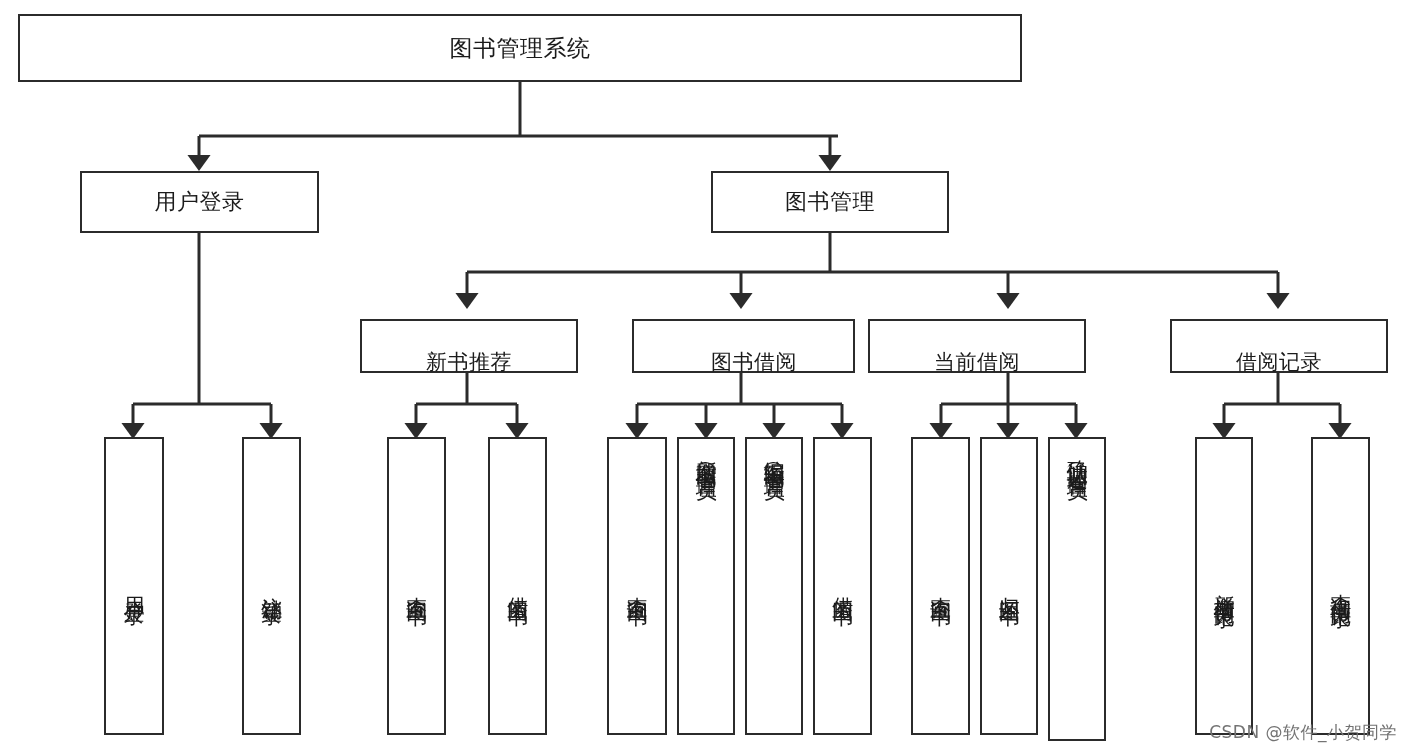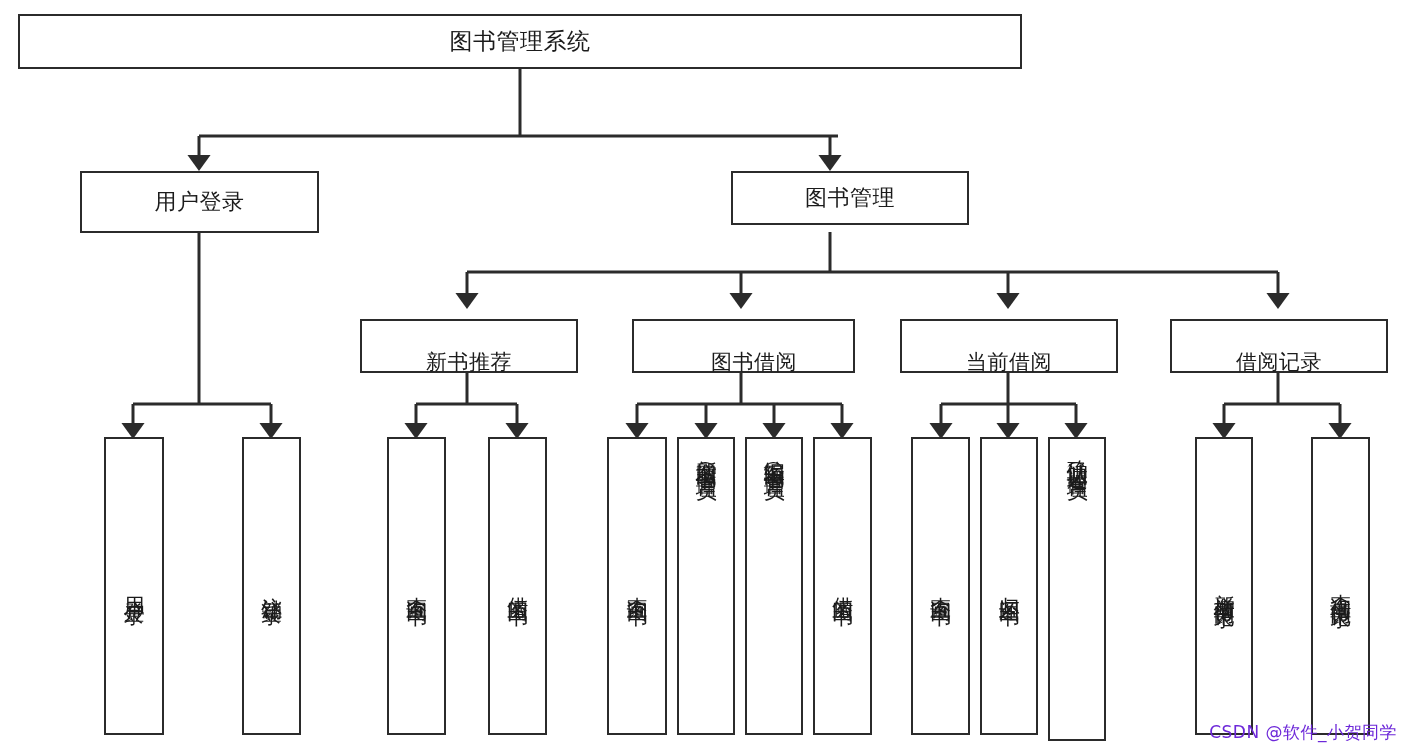--- a/index.html
+++ b/index.html
@@ -60,21 +60,21 @@
     text-align:center;
   }
   .node.leaf.top .label{
     align-self:flex-start;
   }
   #watermark{
     position:absolute;
     right:8px;
     bottom:3px;
     font-size:17px;
-    color:#6d28d9;
+    color:#737373;
     z-index:5;
     white-space:nowrap;
     letter-spacing:0.5px;
   }
 </style>
 </head>
 <body>
 
 <div id="canvas">
 
@@ -121,38 +121,38 @@
       <path d="M1008,404 L1008,430" marker-end="url(#arrow)"></path>
       <path d="M1076,404 L1076,430" marker-end="url(#arrow)"></path>
 
       <path d="M1278,372 L1278,404"></path>
       <path d="M1224,404 L1340,404"></path>
       <path d="M1224,404 L1224,430" marker-end="url(#arrow)"></path>
       <path d="M1340,404 L1340,430" marker-end="url(#arrow)"></path>
     </g>
   </svg>
 
-  <div class="node root" style="left:18px; top:14px; width:1004px; height:55px;">
+  <div class="node root" style="left:18px; top:14px; width:1004px; height:68px;">
     <span class="label">图书管理系统</span>
   </div>
 
   <div class="node l2" style="left:80px; top:171px; width:239px; height:62px;">
     <span class="label">用户登录</span>
   </div>
-  <div class="node l2" style="left:731px; top:171px; width:238px; height:54px;">
+  <div class="node l2" style="left:711px; top:171px; width:238px; height:62px;">
     <span class="label">图书管理</span>
   </div>
 
   <div class="node l3" style="left:360px; top:319px; width:218px; height:54px;">
     <span class="label">新书推荐</span>
   </div>
   <div class="node l3" style="left:632px; top:319px; width:223px; height:54px;padding-left:21px;">
     <span class="label">图书借阅</span>
   </div>
-  <div class="node l3" style="left:900px; top:319px; width:218px; height:54px;">
+  <div class="node l3" style="left:868px; top:319px; width:218px; height:54px;">
     <span class="label">当前借阅</span>
   </div>
   <div class="node l3" style="left:1170px; top:319px; width:218px; height:54px;font-family:Liberation Serif, serif;">
     <span class="label">借阅记录</span>
   </div>
 
   <div class="node leaf" style="left:104px; top:437px; width:60px; height:298px;">
     <span class="label">用户登录</span>
   </div>
   <div class="node leaf" style="left:242px; top:437px; width:59px; height:298px;">

